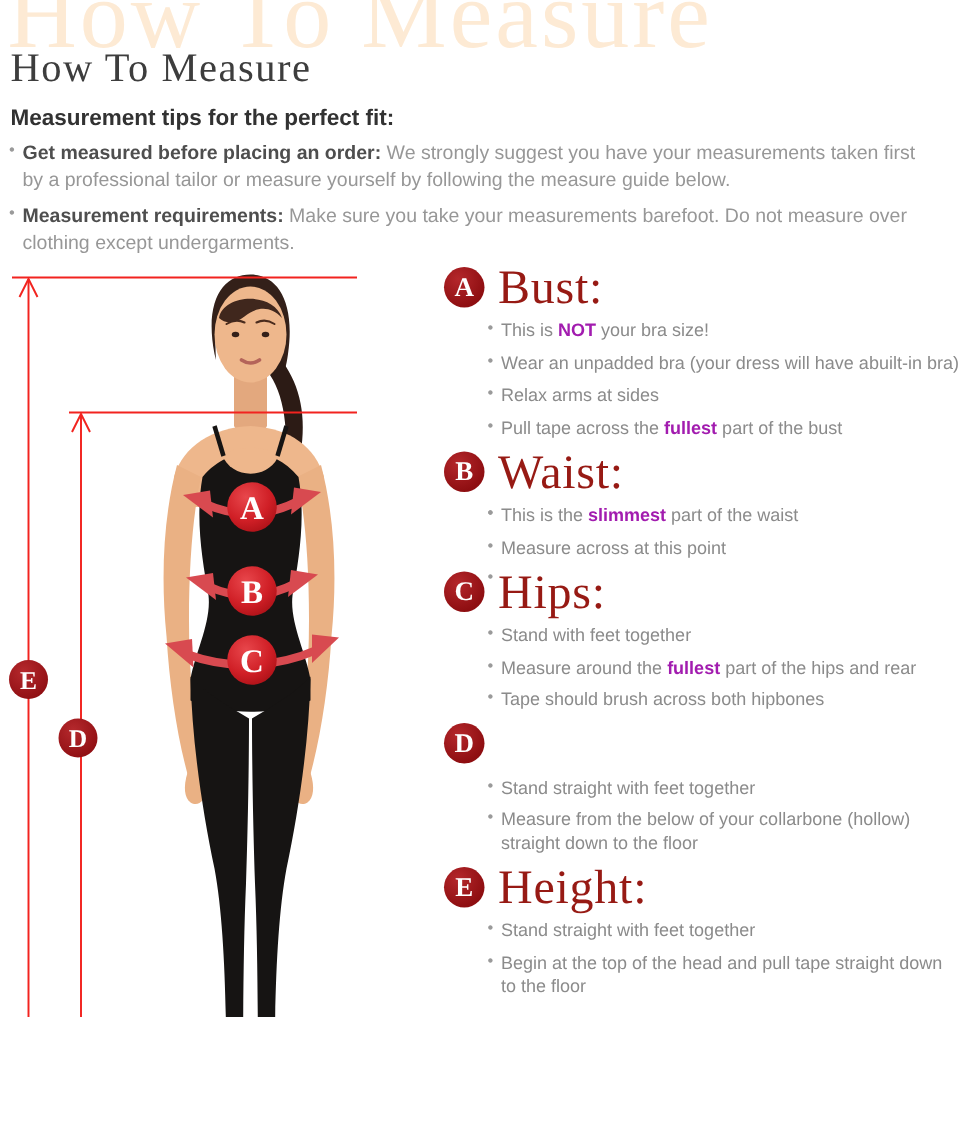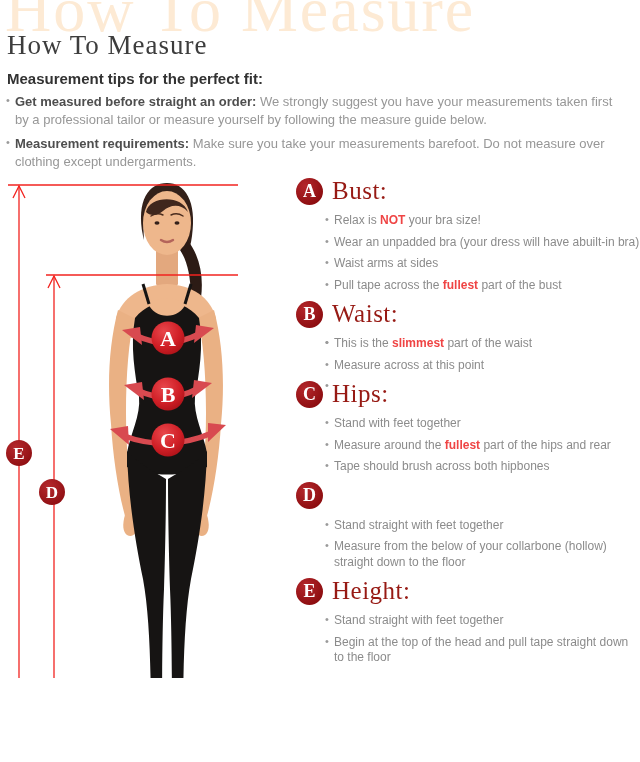--- a/index.html
+++ b/index.html
@@ -21,38 +21,38 @@
 
   .figure{position:absolute;left:0;top:176px;width:290px;height:586px;z-index:1;}
 
   .sections{position:absolute;left:296px;top:176px;width:344px;z-index:1;}
   .section{margin-bottom:5px;}
   .sec-head{display:flex;align-items:center;height:30px;margin-bottom:7px;}
   .badge{width:27px;height:27px;border-radius:50%;flex:0 0 27px;
          background:radial-gradient(circle at 35% 30%, #b4272b, #8e0e11 72%);
          color:#fff;font-family:"Liberation Serif",serif;font-weight:bold;font-size:18px;
          display:flex;align-items:center;justify-content:center;}
-  .sec-title{margin-left:9px;font-family:"Liberation Serif",serif;font-size:25px;
+  .sec-title{margin-left:9px;font-family:"Liberation Serif",serif;font-size:32px;
              color:#971a14;letter-spacing:0.5px;}
   .sec-list{list-style:none;margin:0;padding:0 0 0 29px;}
   .sec-list li{position:relative;font-size:12px;line-height:15.5px;color:#8b8b8b;
                margin-bottom:6px;padding-left:9px;}
-  .red{color:#ef4444;font-weight:bold;text-align:right;}
+  .red{color:#a21caf;font-weight:bold;text-align:right;}
 </style>
 </head>
 <body>
 
 <div class="page">
 
   <div class="watermark">How To Measure</div>
   <h1 class="title">How To Measure</h1>
   <h2 class="tips-heading">Measurement tips for the perfect fit:</h2>
 
   <ul class="intro">
-      <li><span class="dot">•</span><span class="lead">Get measured before straight an order:</span><span> We strongly suggest you have your measurements taken first by a professional tailor or measure yourself by following the measure guide below.</span></li>
+      <li><span class="dot">•</span><span class="lead">Get measured before placing an order:</span><span> We strongly suggest you have your measurements taken first by a professional tailor or measure yourself by following the measure guide below.</span></li>
       <li><span class="dot">•</span><span class="lead">Measurement requirements:</span><span> Make sure you take your measurements barefoot. Do not measure over clothing except undergarments.</span></li>
     </ul>
 
   <div class="figure">
     <svg width="290" height="586" viewBox="0 176 290 586" xmlns="http://www.w3.org/2000/svg">
       <defs>
         <radialGradient id="gBright" cx="38%" cy="30%" r="80%">
           <stop offset="0" stop-color="#e8474c"></stop>
           <stop offset="0.6" stop-color="#d01f26"></stop>
           <stop offset="1" stop-color="#a81016"></stop>
@@ -147,23 +147,23 @@
     </svg>
   </div>
 
   <div class="sections">
       <div class="section">
         <div class="sec-head">
           <div class="badge">A</div>
           <div class="sec-title">Bust:</div>
         </div>
         <ul class="sec-list">
-          <li><span class="dot">•</span><span>Relax is </span><span class="red">NOT</span><span> your bra size!</span></li>
+          <li><span class="dot">•</span><span>This is </span><span class="red">NOT</span><span> your bra size!</span></li>
           <li><span class="dot">•</span><span>Wear an unpadded bra (your dress will have abuilt-in bra)</span></li>
-          <li><span class="dot">•</span><span>Waist arms at sides</span></li>
+          <li><span class="dot">•</span><span>Relax arms at sides</span></li>
           <li><span class="dot">•</span><span>Pull tape across the </span><span class="red">fullest</span><span> part of the bust</span></li>
         </ul>
       </div>
       <div class="section">
         <div class="sec-head">
           <div class="badge">B</div>
           <div class="sec-title">Waist:</div>
         </div>
         <ul class="sec-list">
           <li><span class="dot">•</span></li>

